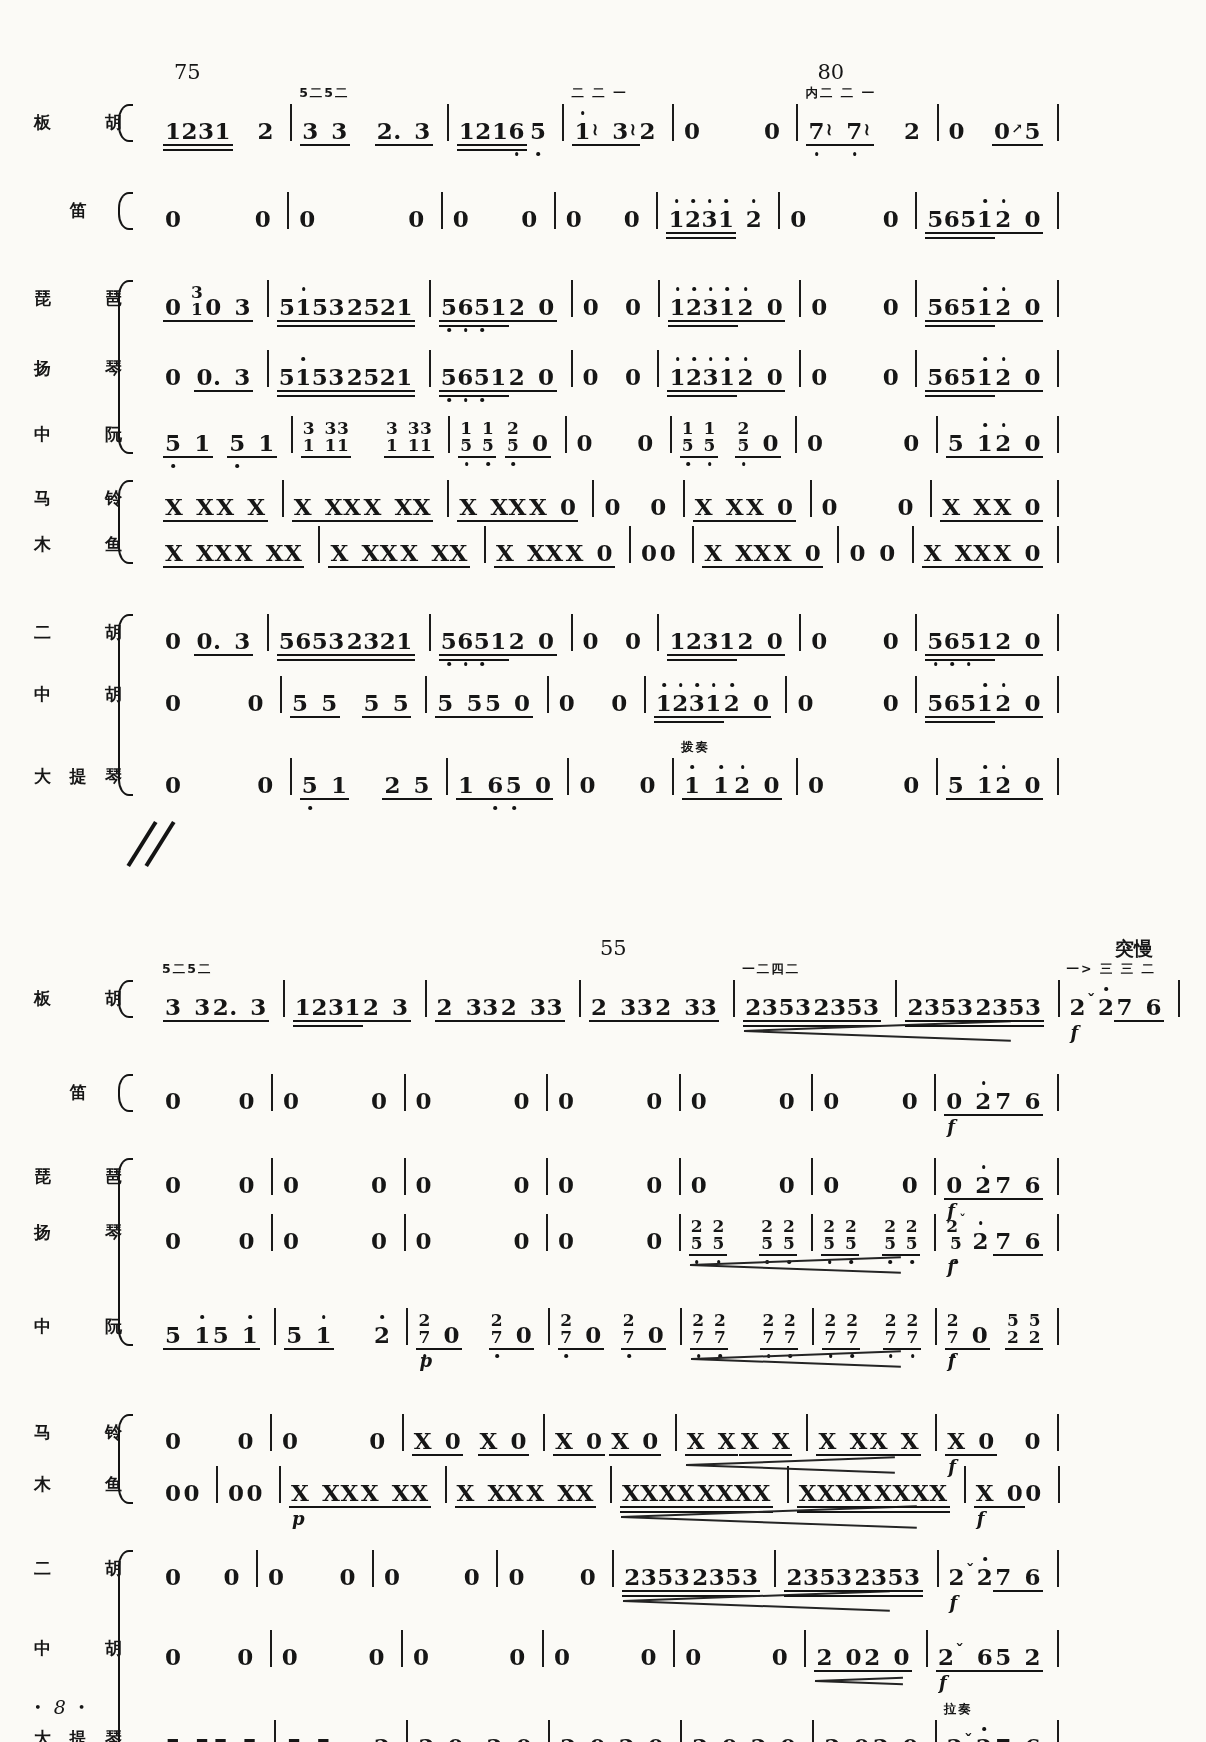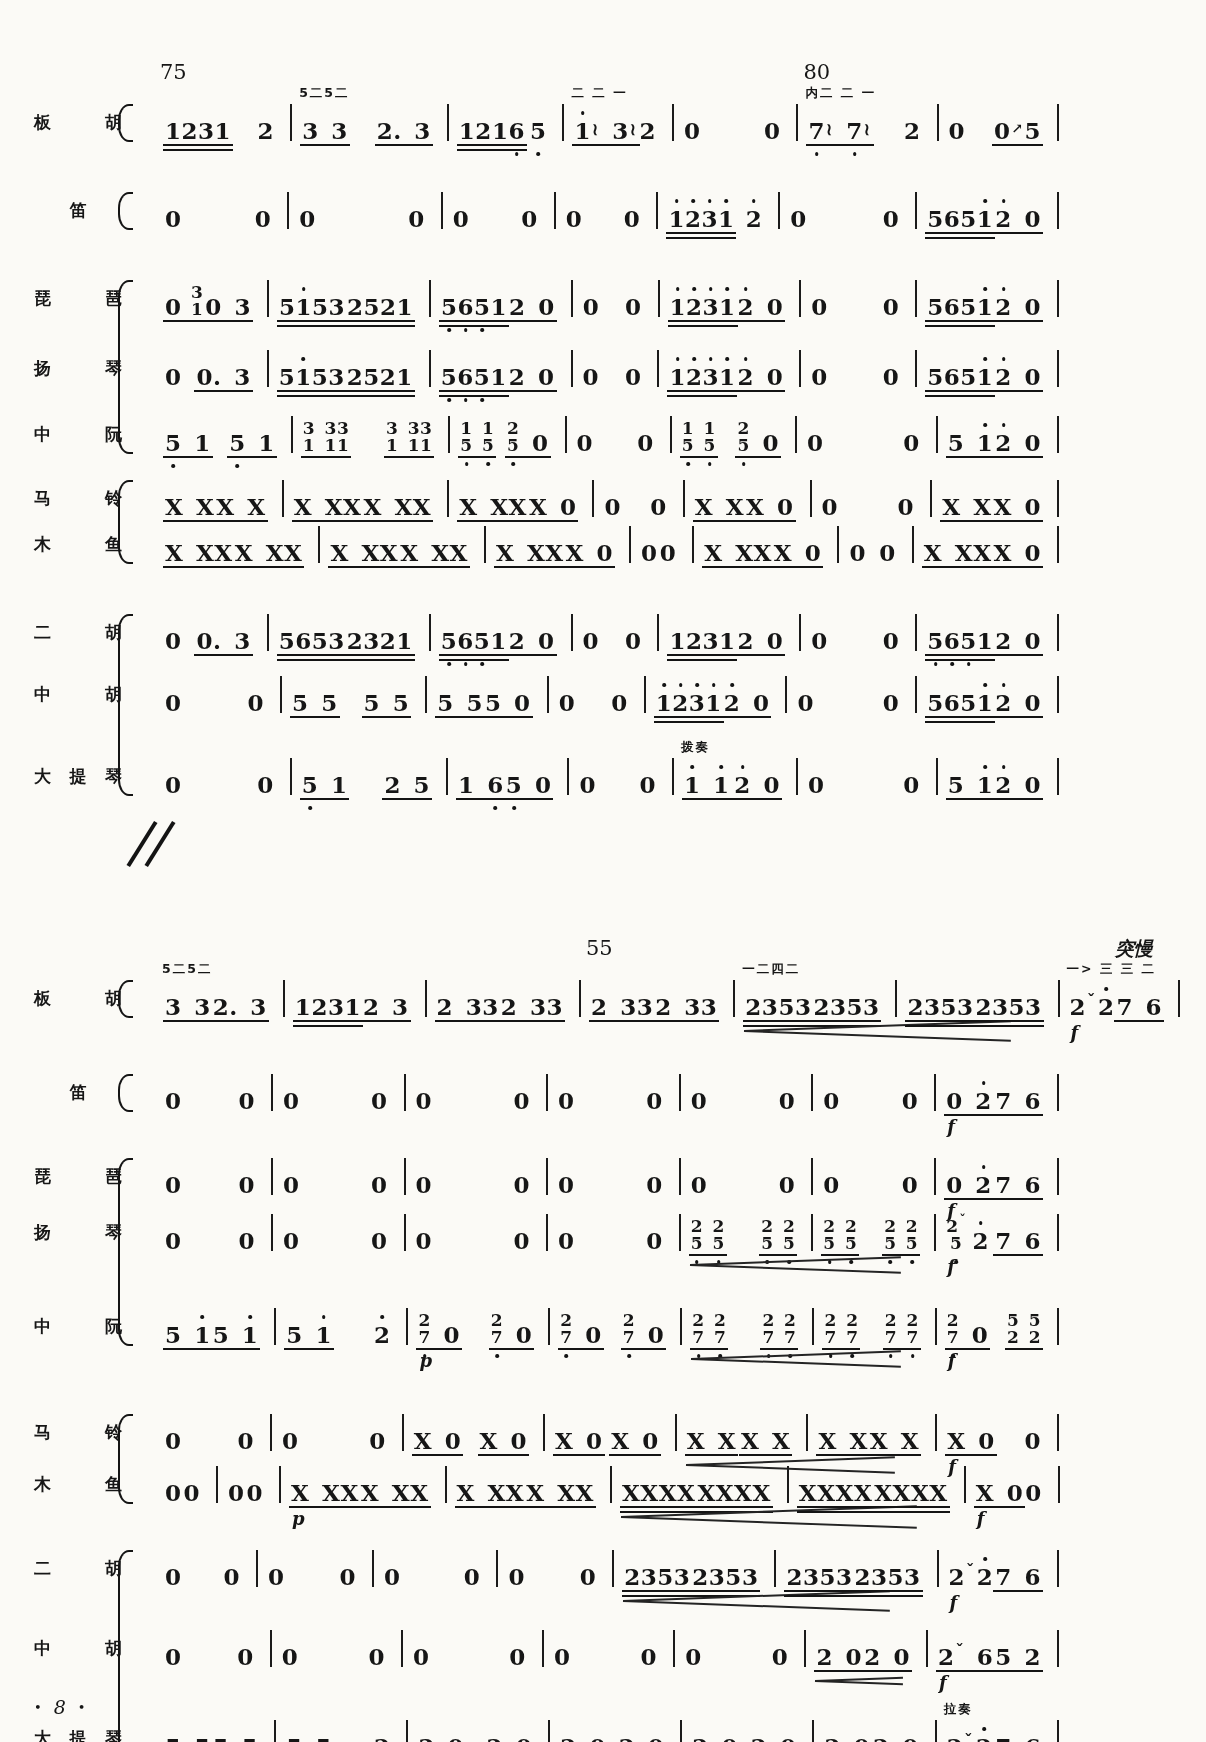--- a/index.html
+++ b/index.html
@@ -55,25 +55,25 @@
   .stack .ch i.db{bottom:-12px;}
   .wavy{font-size:0.72em;transform:translateY(-4px);margin:0 1px;}
   .bow{font-size:0.72em;transform:translateY(-9px);margin-left:1px;}
   .slide{font-size:0.6em;transform:translateY(-6px);margin:0 1px;}
   .above{
     position:absolute;top:-17px;left:8px;font-size:12.5px;font-weight:600;
     white-space:nowrap;letter-spacing:2px;
     font-family:"DejaVu Sans","Liberation Sans",sans-serif;
   }
   .mark{
-    position:absolute;top:-42px;left:6px;font-size:21px;font-weight:400;
+    position:absolute;top:-42px;left:20px;font-size:21px;font-weight:400;
     font-family:"DejaVu Serif","Liberation Serif",serif;
   }
   .mark.right{left:auto;right:26px;font-weight:700;font-size:19px;
-    font-family:"DejaVu Sans","Liberation Sans",sans-serif;font-style:italic;}
+    font-family:"DejaVu Sans","Liberation Sans",sans-serif;}
   .below{
     position:absolute;bottom:-21px;left:12px;font-style:italic;font-weight:700;
     font-size:18px;font-family:"DejaVu Serif","Liberation Serif",serif;
   }
   .cres{position:absolute;bottom:-13px;left:10px;height:10px;width:calc(100% - 34px);}
   .cres.w2{width:calc(192% - 44px);}
   .cres::before,.cres::after{content:"";position:absolute;left:0;top:50%;width:100%;
     height:1.5px;background:#242424;transform-origin:left center;}
   .cres::before{transform:rotate(2.1deg);}
   .cres::after{transform:rotate(-2.1deg);}

